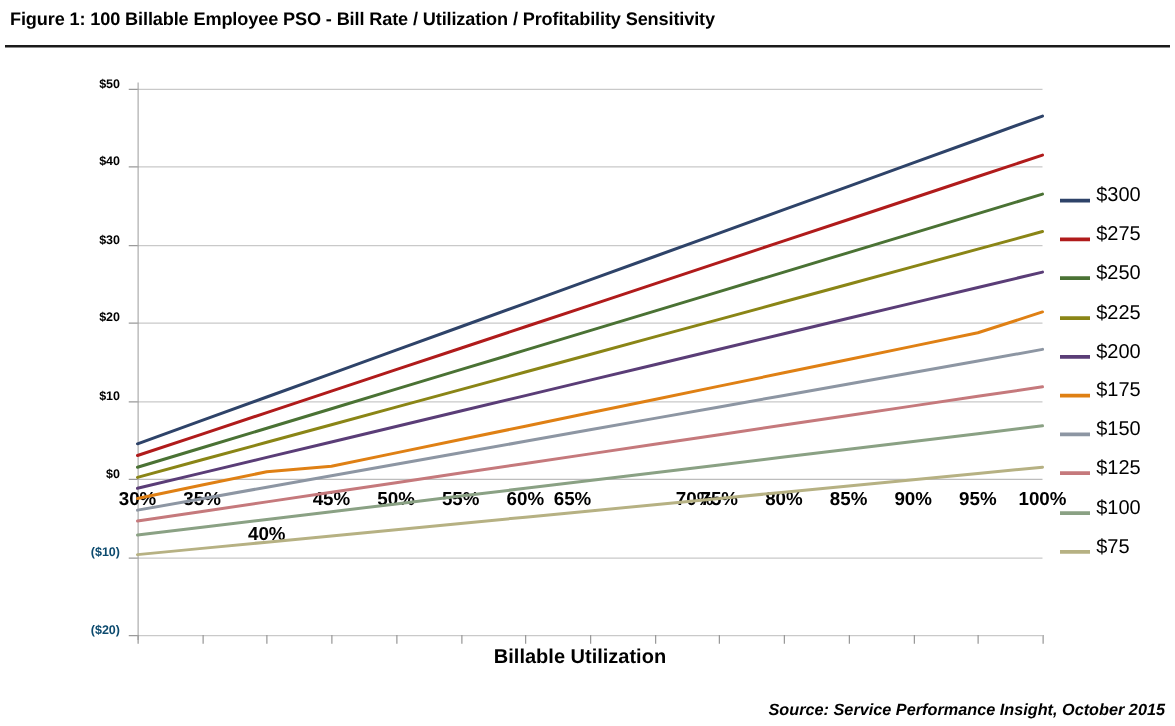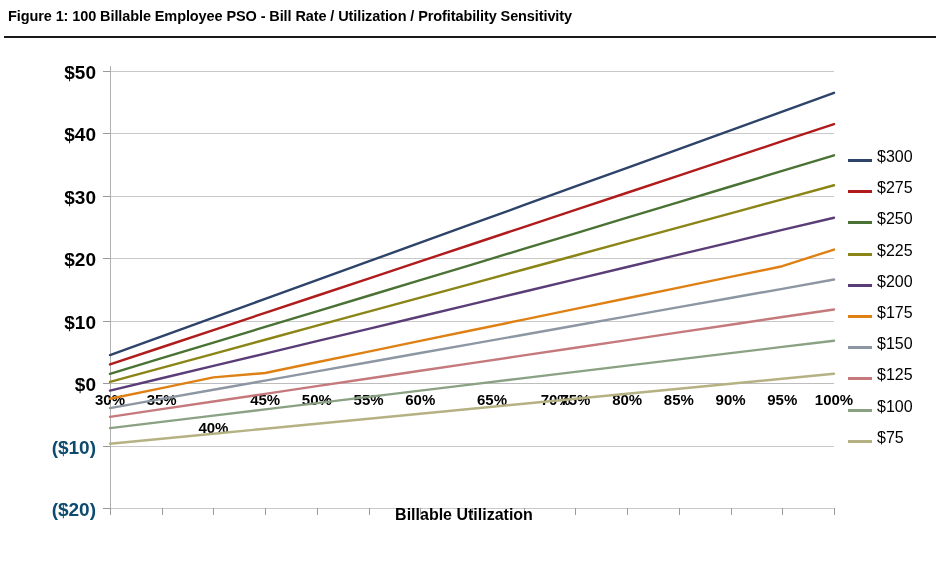--- a/index.html
+++ b/index.html
@@ -33,41 +33,41 @@
     background:#c9c9c9;
   }
   .gridline.zero{background:#bdbdbd;}
 
   
   .ytick-label{
     position:absolute;
     right:940px;
     width:74px;
     text-align:right;
-    font-size:19px;font-weight:bold;
+    font-size:10px;font-weight:bold;
     transform:translateY(-9px);
   }
   .ytick-label.neg{color:#0c4a6e;}
   .ytick-mark{
     position:absolute;left:103px;width:8px;height:1px;background:#9a9a9a;
   }
 
   
   .xtick-label{
     position:absolute;
     top:391px;
     font-size:15px;font-weight:bold;
     transform:translateX(-50%);
     white-space:nowrap;
   }
   .xtick-mark{
     position:absolute;top:508px;width:1px;height:7px;background:#9a9a9a;
   }
   .x-axis-title{
-    position:absolute;left:0;top:506px;width:928px;
+    position:absolute;left:0;top:517px;width:928px;
     text-align:center;
     font-size:16px;font-weight:bold;
   }
 
   
   svg.plot{
     position:absolute;left:0;top:0;width:940px;height:581px;
     pointer-events:none;
   }
 
@@ -139,21 +139,21 @@
       <div class="xtick-label" style="left: 213.429px; margin-top: 28px;">40%</div>
       <div class="xtick-mark" style="left: 213.429px;"></div>
       <div class="xtick-label" style="left: 265.143px; text-align: right;">45%</div>
       <div class="xtick-mark" style="left: 265.143px;"></div>
       <div class="xtick-label" style="left: 316.857px;">50%</div>
       <div class="xtick-mark" style="left: 316.857px;"></div>
       <div class="xtick-label" style="left: 368.571px;">55%</div>
       <div class="xtick-mark" style="left: 368.571px;"></div>
       <div class="xtick-label" style="left: 420.286px;">60%</div>
       <div class="xtick-mark" style="left: 420.286px;"></div>
-      <div class="xtick-label" style="left: 492px;">65%</div>
+      <div class="xtick-label" style="left: 458px;">65%</div>
       <div class="xtick-mark" style="left: 472px;"></div>
       <div class="xtick-label" style="left: 523.714px; margin-left: 32px;">70%</div>
       <div class="xtick-mark" style="left: 523.714px;"></div>
       <div class="xtick-label" style="left: 575.429px;">75%</div>
       <div class="xtick-mark" style="left: 575.429px;"></div>
       <div class="xtick-label" style="left: 627.143px;">80%</div>
       <div class="xtick-mark" style="left: 627.143px;"></div>
       <div class="xtick-label" style="left: 678.857px;">85%</div>
       <div class="xtick-mark" style="left: 678.857px;"></div>
       <div class="xtick-label" style="left: 730.571px;">90%</div>
@@ -215,14 +215,15 @@
       <div class="legend-item">
         <span class="legend-swatch" style="background: rgb(138, 161, 132);"></span>
         <span class="legend-label">$100</span>
       </div>
       <div class="legend-item">
         <span class="legend-swatch" style="background: rgb(182, 177, 131);"></span>
         <span class="legend-label">$75</span>
       </div>
     </div>
 
+  <div class="source">Source: Service Performance Insight, October 2015</div>
 
 </div>
 
 </body></html>

